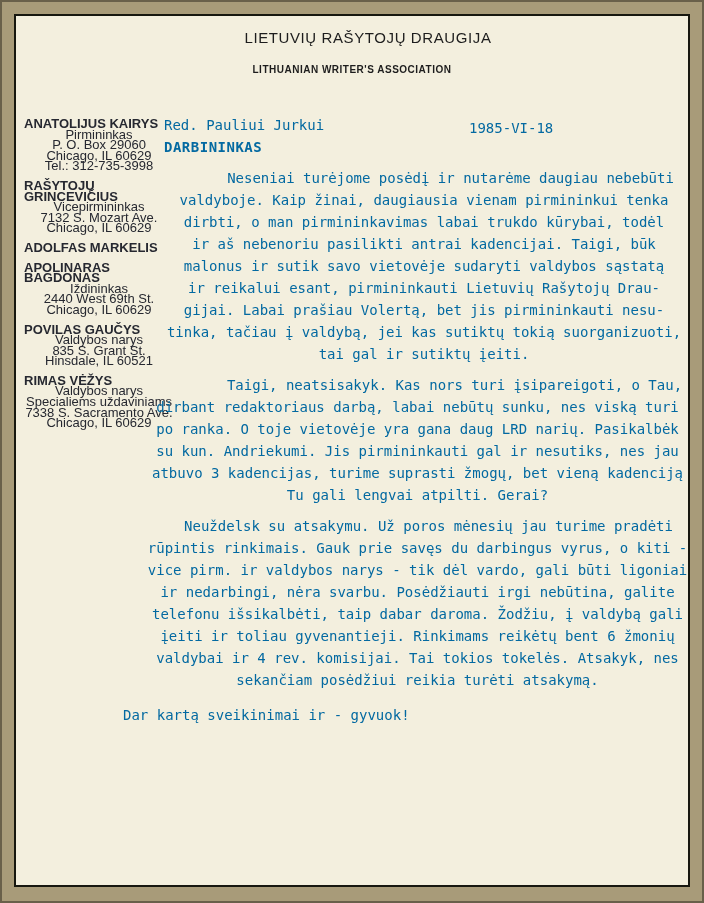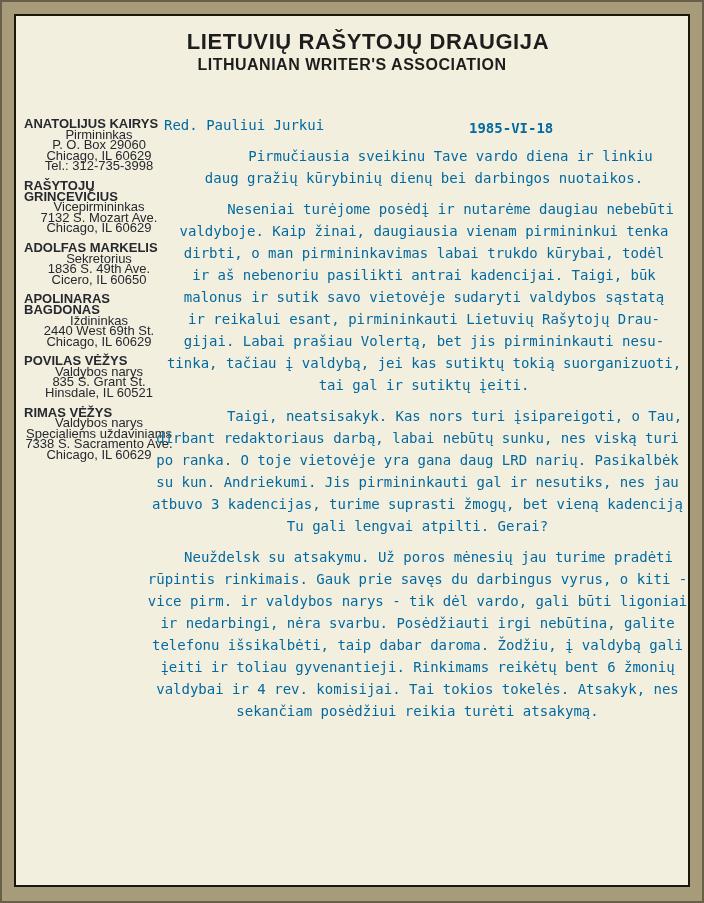--- a/index.html
+++ b/index.html
@@ -19,30 +19,30 @@
     border:2px solid #17170f;
     box-sizing:border-box;
   }
   
   .letterhead{
     margin-top:13px;
     text-align:center;
     color:#1d1d1d;
   }
   .lh-title{
-    font-size:22px;
-    font-weight:bold;
+    font-size:15px;
+    font-weight:normal;
     letter-spacing:0.6px;
     margin-left:32px;
   }
   .lh-subtitle{
-    font-size:16px;
+    font-size:10px;
     font-weight:bold;
     letter-spacing:0.5px;
-    margin-top:1px;
+    margin-top:18px;
   }
   
   .officers{
     position:absolute;
     left:8px;top:103px;
     width:150px;
     color:#262830;
     font-size:13px;
     line-height:10.6px;
   }
@@ -57,21 +57,21 @@
     font-family:"DejaVu Sans Mono", monospace;
     font-size:14px;
     line-height:22px;
     color:#0369a1;
   }
   .recipient-row{position:relative;}
   .recipient-org{font-weight:bold;letter-spacing:0.5px;}
   .letter-date{
     position:absolute;
     left:305px;top:3px;
-    font-weight:bold;
+    font-weight:normal;
   }
   .salutation{margin-top:23px;margin-left:17px;}
   .para{margin-top:9px;}
   .ind-a{text-indent:53px;}
   .p-b{margin-left:-63px;margin-right:-50px;}
   .ind-c{text-indent:74px;}
   .ind-d{text-indent:22px;}
   .closing{margin-top:13px;margin-left:-41px;}
   .signature{margin-top:2px;margin-left:187px;}
 </style>
@@ -95,54 +95,50 @@
 Tel.: 312-735-3998</div>
       </div>
       <div class="officer">
         <div class="officer-name">RAŠYTOJŲ GRINCEVIČIUS</div>
         <div class="pre">Vicepirmininkas
 7132 S. Mozart Ave.
 Chicago, IL 60629</div>
       </div>
       <div class="officer">
         <div class="officer-name">ADOLFAS MARKELIS</div>
-        <div class="pre">Sekretorius
-1836 S. 49th Ave.
-Cicero, IL 60650</div>
       </div>
       <div class="officer">
         <div class="officer-name">APOLINARAS BAGDONAS</div>
         <div class="pre">Iždininkas
 2440 West 69th St.
 Chicago, IL 60629</div>
       </div>
       <div class="officer">
-        <div class="officer-name">POVILAS VĖŽYS</div>
+        <div class="officer-name">POVILAS GAUČYS</div>
         <div class="pre">Valdybos narys
 835 S. Grant St.
 Hinsdale, IL 60521</div>
       </div>
       <div class="officer">
         <div class="officer-name">RIMAS VĖŽYS</div>
         <div class="pre">Valdybos narys
 Specialiems uždaviniams
 7338 S. Sacramento Ave.
 Chicago, IL 60629</div>
       </div>
     </div>
 
     <div class="letter">
       <div class="recipient-row">
         <div>Red. Pauliui Jurkui</div>
+        <div class="recipient-org">DARBININKAS</div>
         <div class="letter-date">1985-VI-18</div>
       </div>
 
 
-      <div class="para pre ind-a">Pirmučiausia sveikinu Tave vardo diena ir linkiu
-daug gražių kūrybinių dienų bei darbingos nuotaikos.</div>
       <div class="para pre ind-a">Neseniai turėjome posėdį ir nutarėme daugiau nebebūti
 valdyboje. Kaip žinai, daugiausia vienam pirmininkui tenka
 dirbti, o man pirmininkavimas labai trukdo kūrybai, todėl
 ir aš nebenoriu pasilikti antrai kadencijai. Taigi, būk
 malonus ir sutik savo vietovėje sudaryti valdybos sąstatą
 ir reikalui esant, pirmininkauti Lietuvių Rašytojų Drau-
 gijai. Labai prašiau Volertą, bet jis pirmininkauti nesu-
 tinka, tačiau į valdybą, jei kas sutiktų tokią suorganizuoti,
 tai gal ir sutiktų įeiti.</div>
       <div class="para pre p-b ind-c">Taigi, neatsisakyk. Kas nors turi įsipareigoti, o Tau,
@@ -153,16 +149,17 @@
 Tu gali lengvai atpilti. Gerai?</div>
       <div class="para pre p-b ind-d">Neuždelsk su atsakymu. Už poros mėnesių jau turime pradėti
 rūpintis rinkimais. Gauk prie savęs du darbingus vyrus, o kiti -
 vice pirm. ir valdybos narys - tik dėl vardo, gali būti ligoniai
 ir nedarbingi, nėra svarbu. Posėdžiauti irgi nebūtina, galite
 telefonu išsikalbėti, taip dabar daroma. Žodžiu, į valdybą gali
 įeiti ir toliau gyvenantieji. Rinkimams reikėtų bent 6 žmonių
 valdybai ir 4 rev. komisijai. Tai tokios tokelės. Atsakyk, nes
 sekančiam posėdžiui reikia turėti atsakymą.</div>
 
+      <div class="closing">Dar kartą sveikinimai ir - gyvuok!</div>
     </div>
 
   </div>
 </div>
 
 </body></html>

